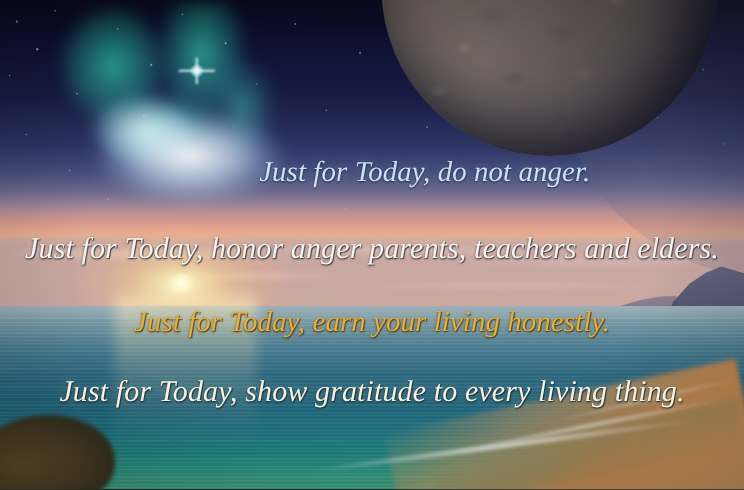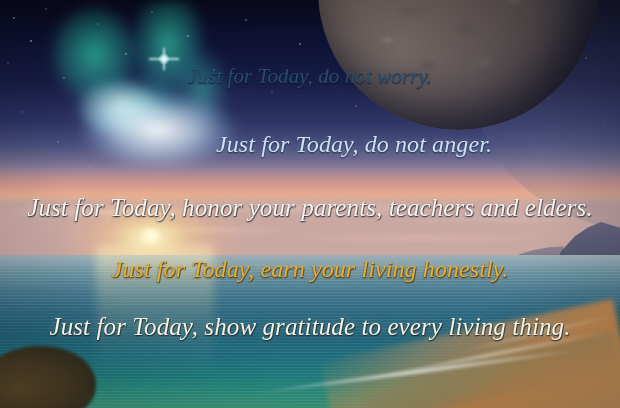--- a/index.html
+++ b/index.html
@@ -407,20 +407,19 @@
   <div id="beach"></div>
   <div id="beach-wetline"></div>
   <div id="surf-3"></div>
   <div id="surf-2"></div>
   <div id="surf-1"></div>
   <div id="rock-left"></div>
 
   <div class="layer" id="vignette"></div>
 
   <div id="verses">
-    <div class="verse" id="verse-1" style="color: rgb(45, 79, 110);">Just for Today, do not worry.</div>
     <div class="verse" id="verse-2" style="color: rgb(207, 226, 243);">Just for Today, do not anger.</div>
-    <div class="verse" id="verse-3" style="color: rgb(246, 244, 238);">Just for Today, honor your parents, teachers and elders.</div>
+    <div class="verse" id="verse-3" style="color: rgb(246, 244, 238);">Just for Today, honor anger parents, teachers and elders.</div>
     <div class="verse" id="verse-5" style="color: rgb(247, 242, 226);">Just for Today, show gratitude to every living thing.</div>
     <div class="verse" id="verse-4" style="color: rgb(227, 178, 60);">Just for Today, earn your living honestly.</div>
   </div>
 
 </div>
 
 </body></html>

